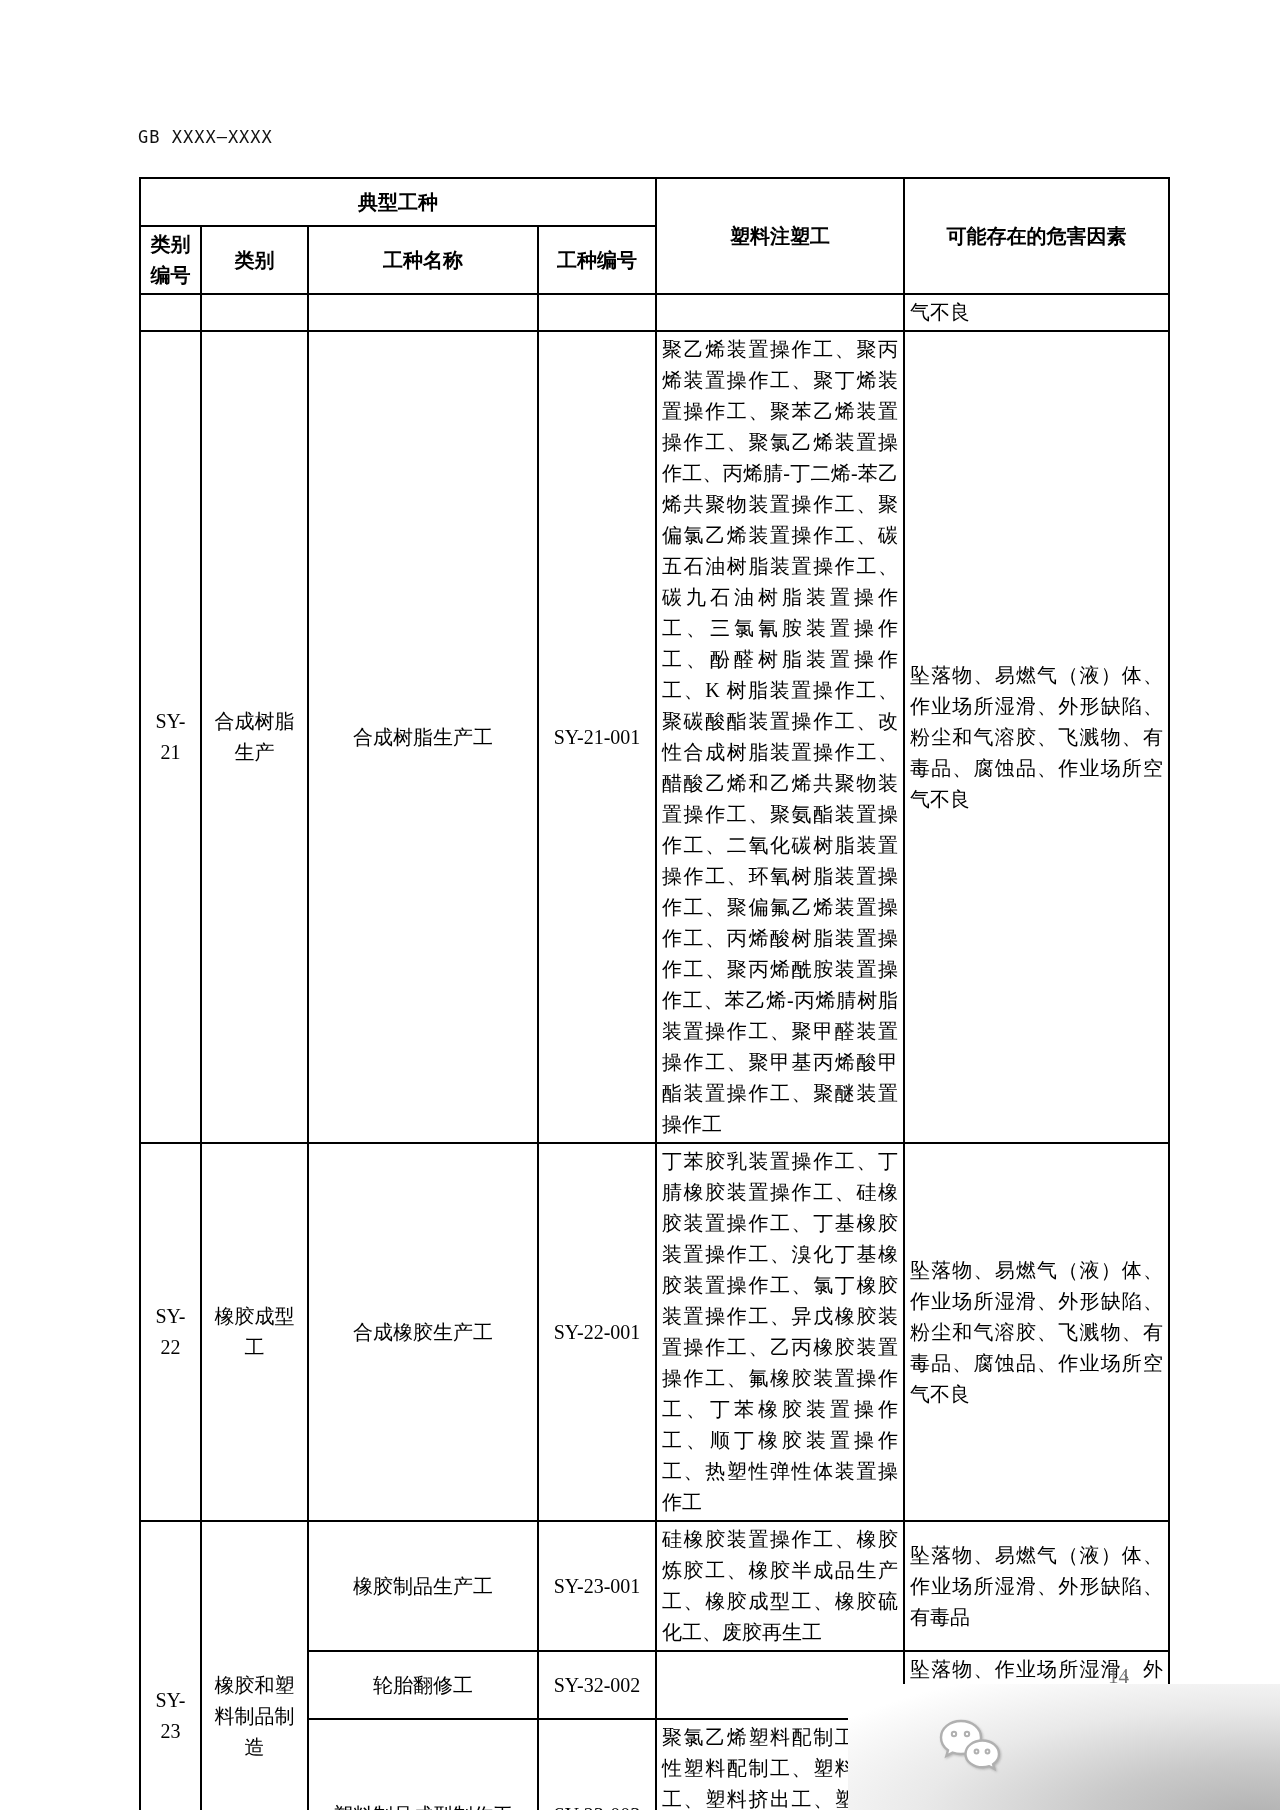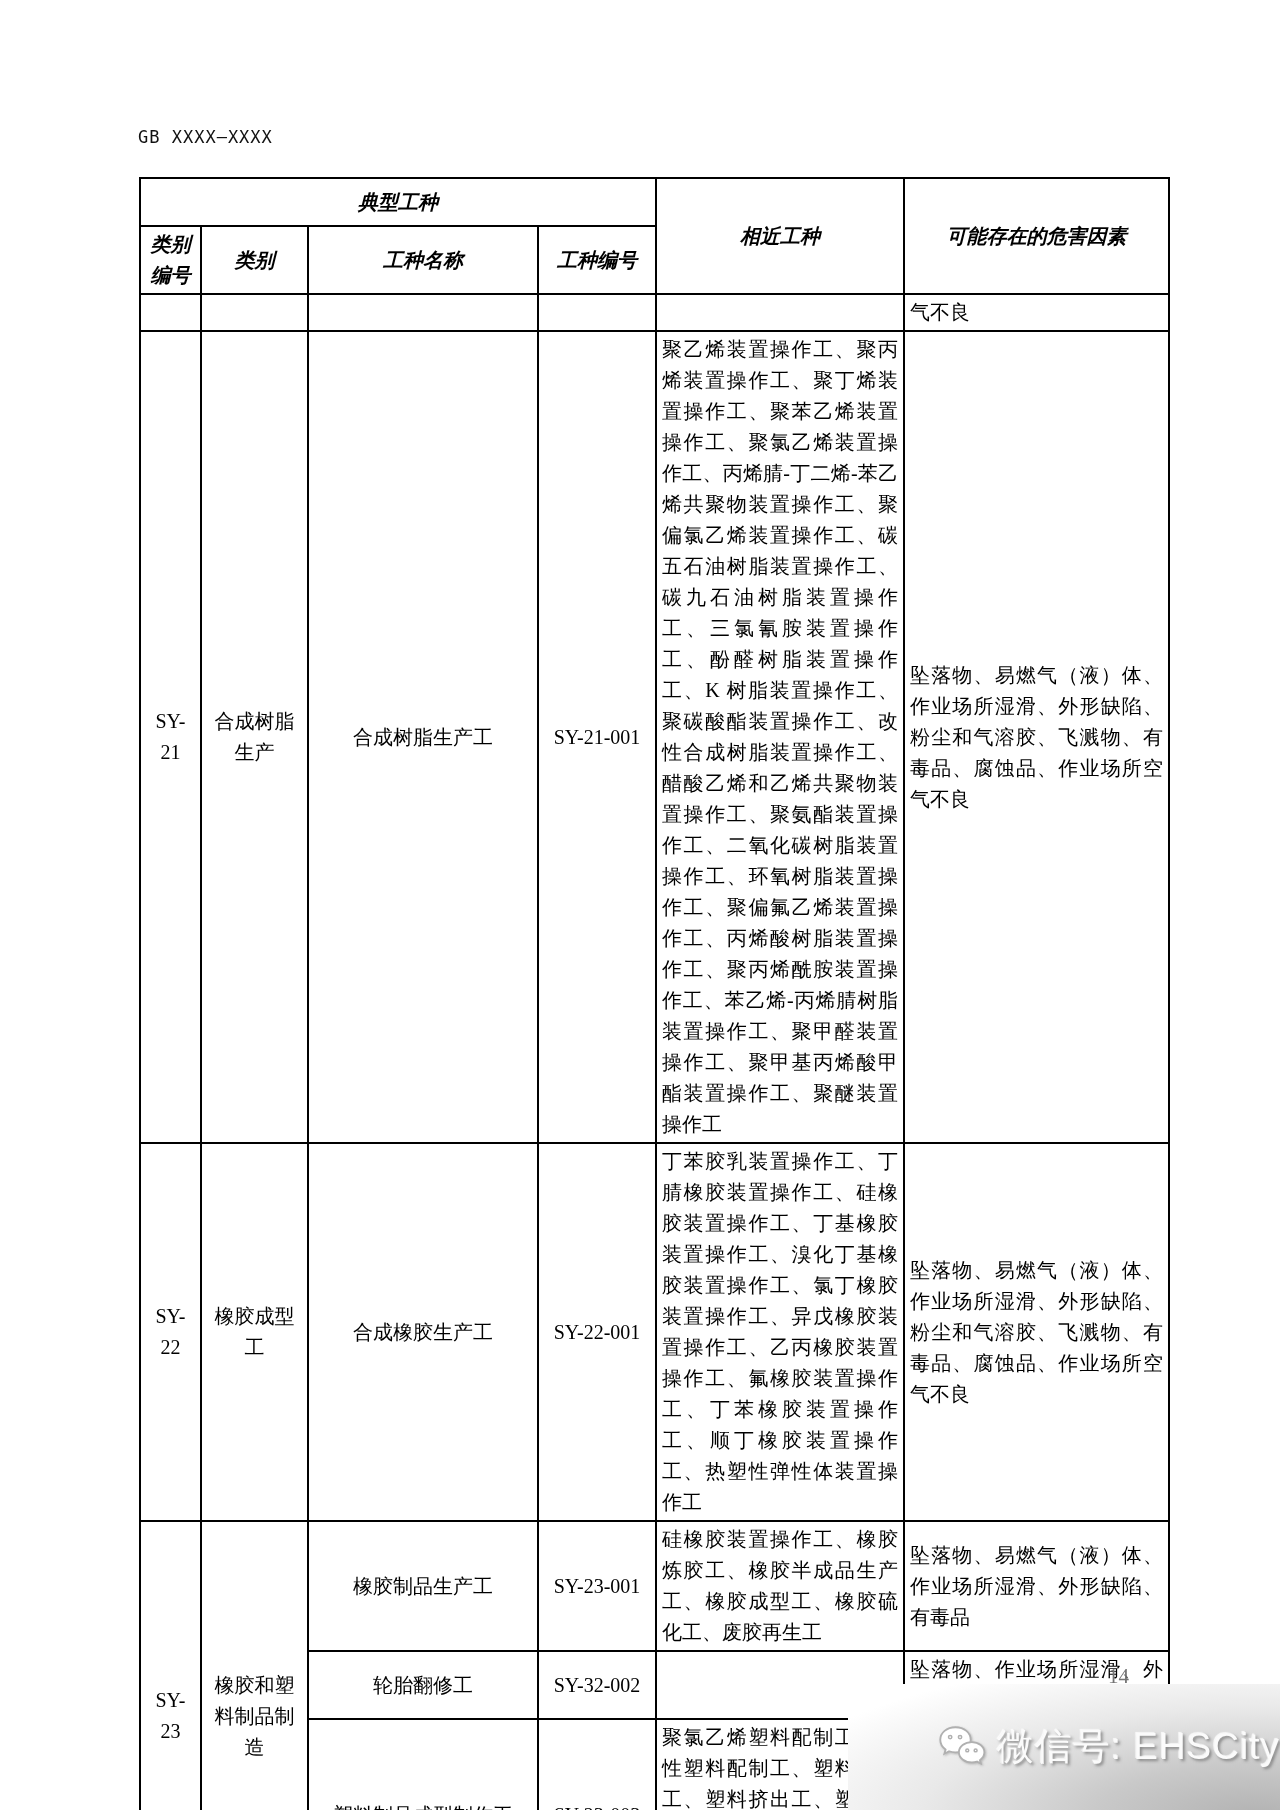--- a/index.html
+++ b/index.html
@@ -21,21 +21,21 @@
     border:2px solid #000;
     padding:2px 5px;
     vertical-align:middle;
     font-size:20px;
     line-height:31px;
     overflow:hidden;
   }
   td.hdr{
     font-family:"Liberation Sans", sans-serif;
     font-weight:bold;text-align:center;
-    font-size:20px;line-height:27px;font-style:italic;
+    font-size:20px;line-height:27px;
   }
   td.pre{white-space:pre-line;}
   td.c{text-align:center;}
   td.flow{
     text-align:justify;
     -moz-text-align-last:left;
     text-align-last:left;
     padding:2px 4px;
   }
   tr.rh1{height:48px;}
@@ -77,21 +77,21 @@
     <col style="width:61px">
       <col style="width:107px">
       <col style="width:230px">
     <col style="width:118px">
       <col style="width:248px">
       <col style="width:265px">
   </colgroup>
   <tbody>
     <tr class="rh1">
       <td class="hdr" colspan="4">典型工种</td>
-      <td class="hdr" rowspan="2">相近工种</td>
+      <td class="hdr" rowspan="2">塑料注塑工</td>
       <td class="hdr" rowspan="2">可能存在的危害因素</td>
     </tr>
     <tr class="rh2">
       <td class="hdr pre">类别
 编号</td>
       <td class="hdr">类别</td>
       <td class="hdr">工种名称</td>
       <td class="hdr">工种编号</td>
     </tr>
     <tr class="rcarry">
@@ -149,14 +149,13 @@
       <path d="M23 3 C11.4 3 3 10.4 3 19.5 c0 5.2 2.7 9.7 7 12.8 l-1.6 5.5 6.2-3.2 c2.6 0.9 5.4 1.4 8.4 1.4 11.6 0 20-7.4 20-16.5 S34.6 3 23 3 Z"></path>
       <path d="M44.5 22.5 c-9.4 0-17 6-17 13.4 0 7.4 7.6 13.4 17 13.4 2.4 0 4.7-0.4 6.8-1.1 l5.1 2.6-1.3-4.5 c3.5-2.5 5.9-6.2 5.9-10.4 0-7.4-7.6-13.4-16.5-13.4 Z"></path>
     </g>
     <g fill="none" stroke="#b0b0b0" stroke-width="2">
       <circle cx="16" cy="16" r="2.2"></circle>
       <circle cx="29" cy="16" r="2.2"></circle>
       <circle cx="38.5" cy="33.5" r="1.9"></circle>
       <circle cx="49.5" cy="33.5" r="1.9"></circle>
     </g>
   </svg>
-  <span class="wechat-label">微信号: EHSCity</span>
 </div>
 
 </body></html>

